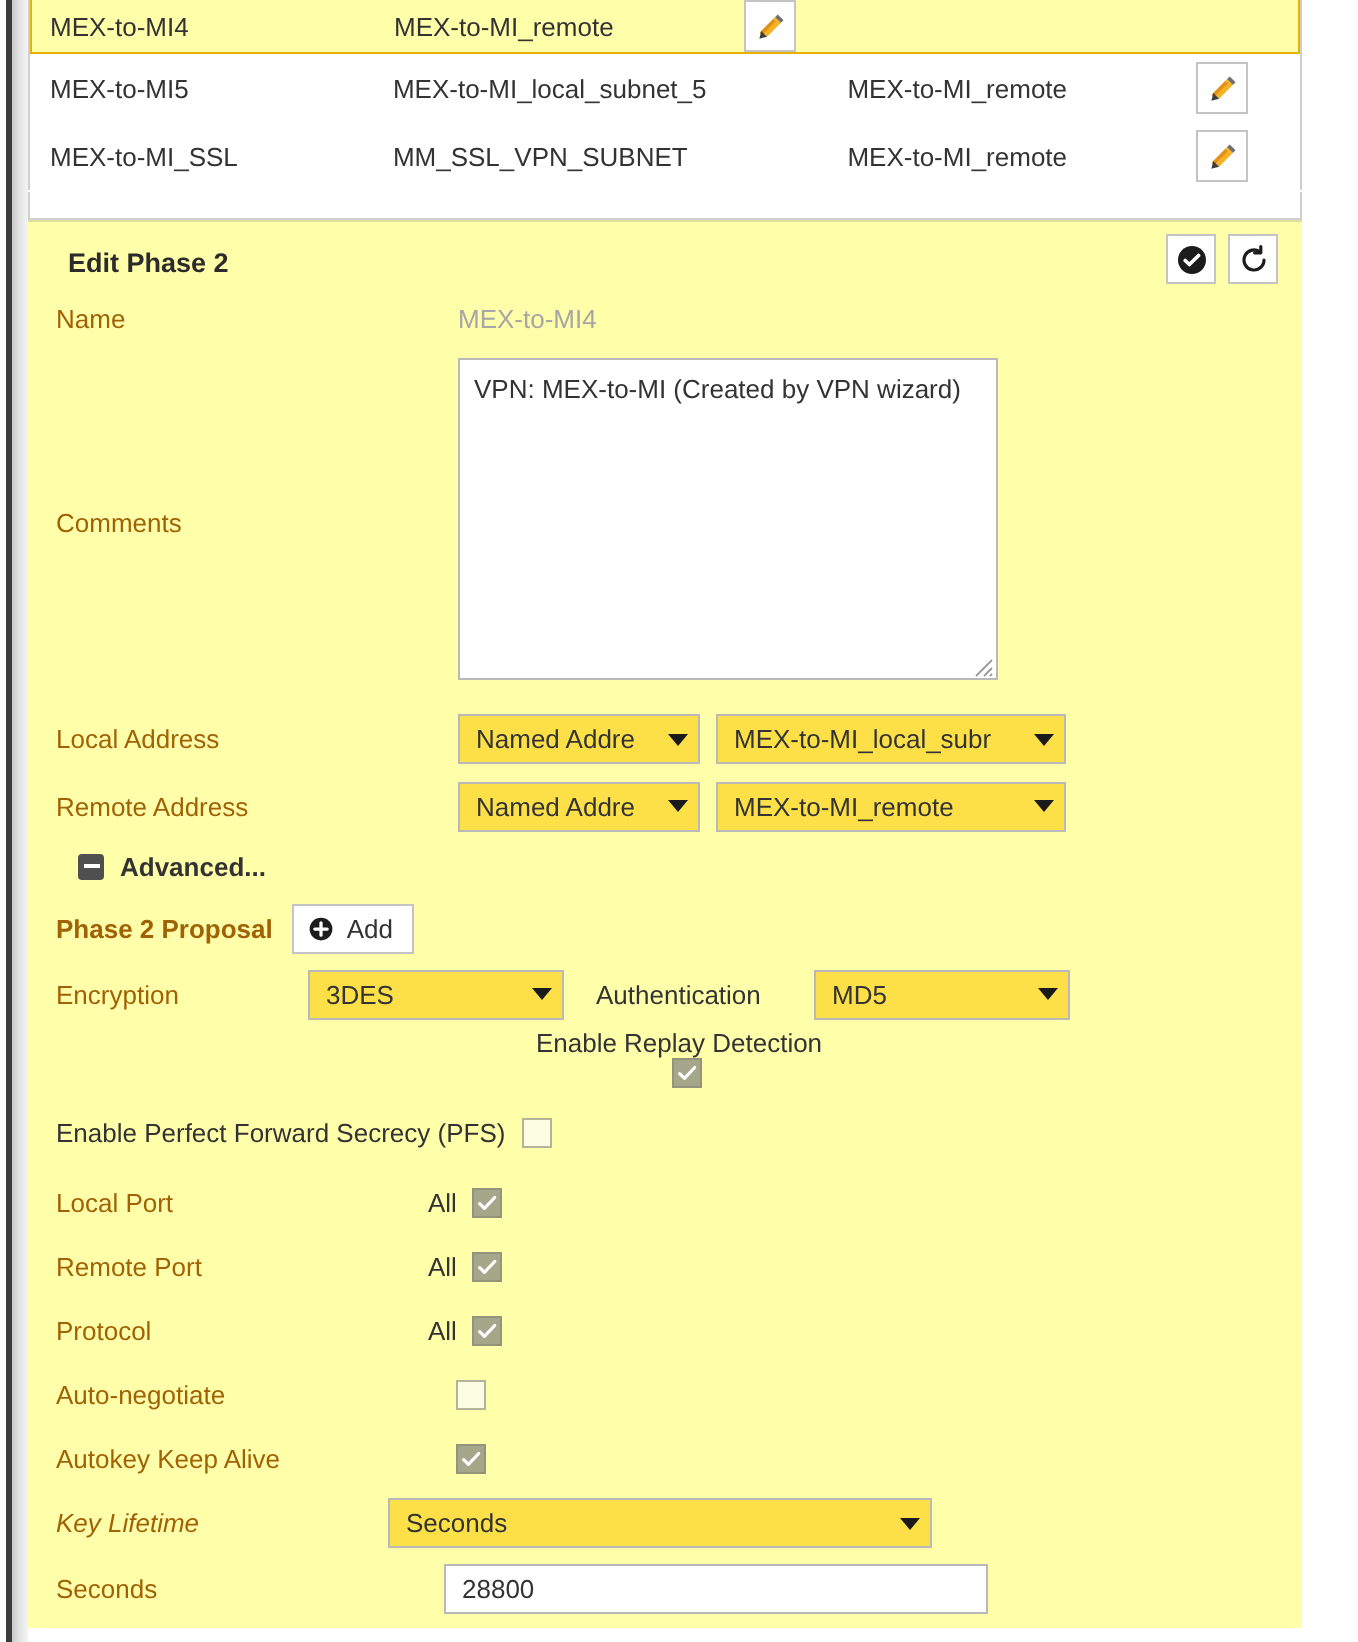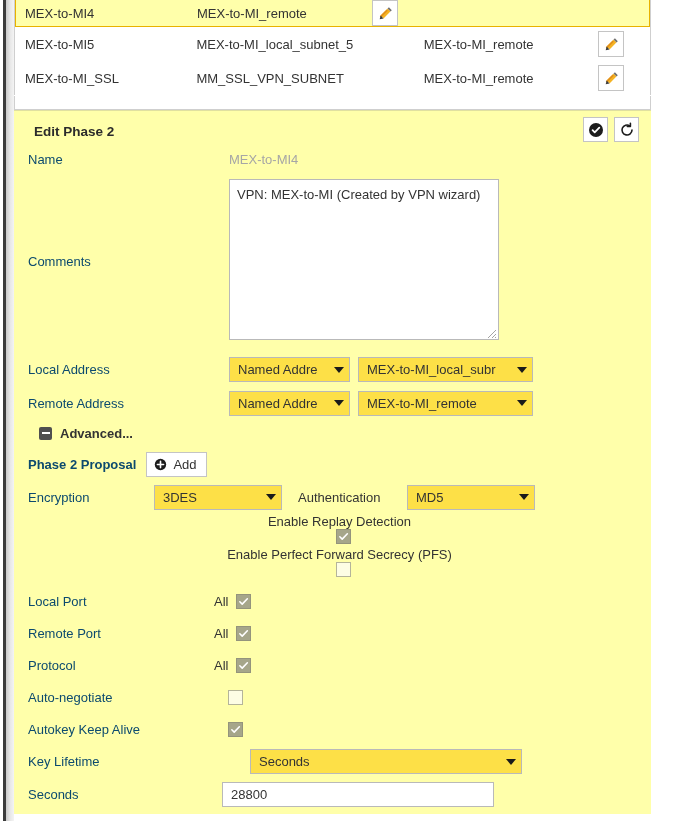--- a/index.html
+++ b/index.html
@@ -133,21 +133,21 @@
   }
   .row {
     display: flex;
     align-items: center;
     position: relative;
   }
   .lbl {
     width: 215px;
     padding-left: 14px;
     box-sizing: border-box;
-    color: #0c4a6e;
+    color: #a16207;
     font-size: 13px;
   }
   .lbl.bold { font-weight: bold; }
 
   .ro-value {
     color: #a6a6a6;
     font-size: 13px;
   }
 
   
@@ -416,21 +416,21 @@
 
       <div class="row" style="height:33px; padding-left:14px;flex-direction:column;">
         <span>Enable Replay Detection</span>
         <span class="cb checked" style="margin-left:8px;">
           <svg class="tick" viewBox="0 0 12 12">
             <path d="M2 6.3l2.6 2.6L10.2 3" stroke="#ffffff" stroke-width="1.7" fill="none" stroke-linecap="round" stroke-linejoin="round"></path>
           </svg>
         </span>
       </div>
 
-      <div class="row" style="height:38px; padding-left:14px;flex-direction:column;">
+      <div class="row" style="height:38px; padding-left:14px;">
         <span>Enable Perfect Forward Secrecy (PFS)</span>
         <span class="cb" style="margin-left:8px;"></span>
       </div>
 
       <div class="row" style="height:32px;">
         <div class="lbl" style="width:200px;">Local Port</div>
         <span>All</span>
         <span class="cb checked" style="margin-left:8px;">
           <svg class="tick" viewBox="0 0 12 12">
             <path d="M2 6.3l2.6 2.6L10.2 3" stroke="#ffffff" stroke-width="1.7" fill="none" stroke-linecap="round" stroke-linejoin="round"></path>
@@ -466,21 +466,21 @@
       <div class="row" style="height:32px;">
         <div class="lbl" style="width:214px;">Autokey Keep Alive</div>
         <span class="cb checked">
           <svg class="tick" viewBox="0 0 12 12">
             <path d="M2 6.3l2.6 2.6L10.2 3" stroke="#ffffff" stroke-width="1.7" fill="none" stroke-linecap="round" stroke-linejoin="round"></path>
           </svg>
         </span>
       </div>
 
       <div class="row" style="height:33px;">
-        <div class="lbl" style="width:236px;">Key Lifetime</div>
+        <div class="lbl" style="width:180px;font-style:italic;">Key Lifetime</div>
         <div class="sel" style="width:272px;">
           <span class="sel-text">Seconds</span>
           <span class="caret"></span>
         </div>
       </div>
 
       <div class="row" style="height:33px;">
         <div class="lbl" style="width:208px;">Seconds</div>
         <div class="txtfield" style="width:272px;">28800</div>
       </div>

